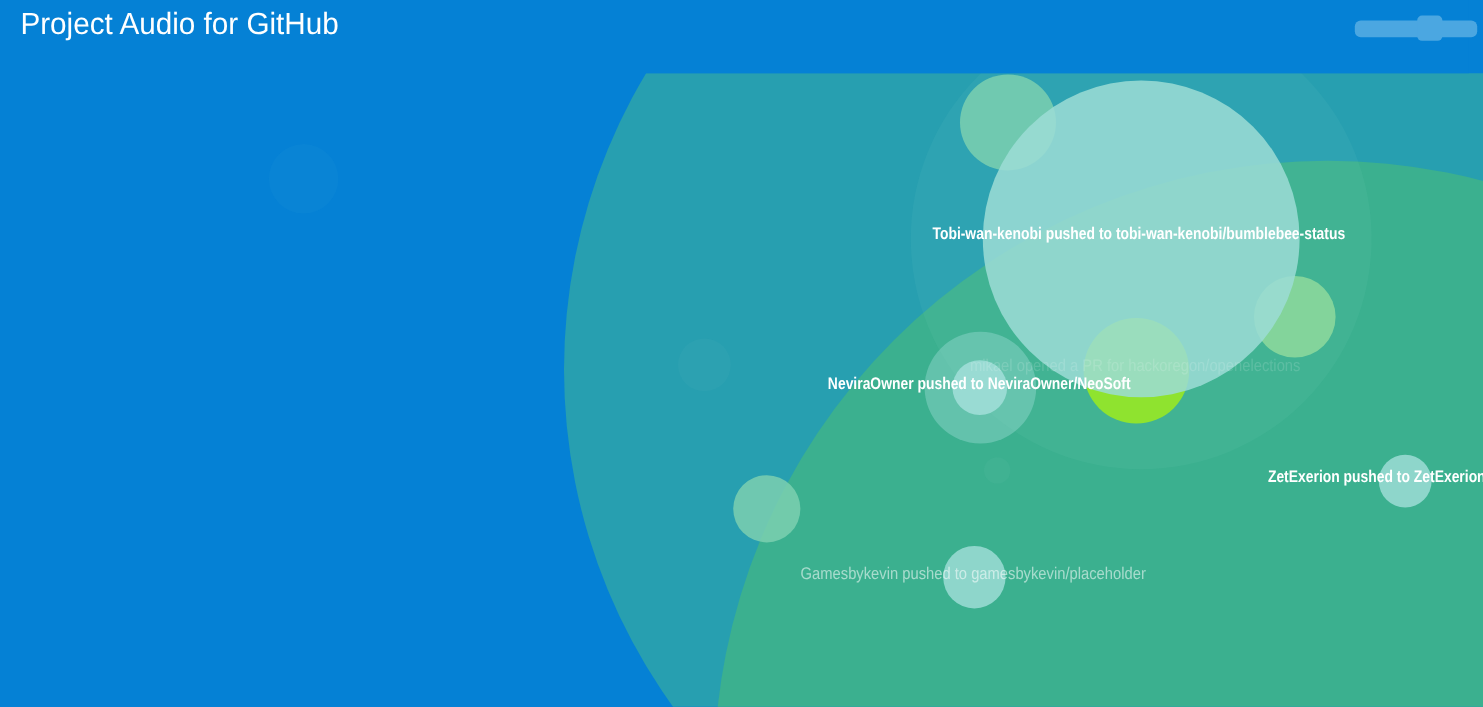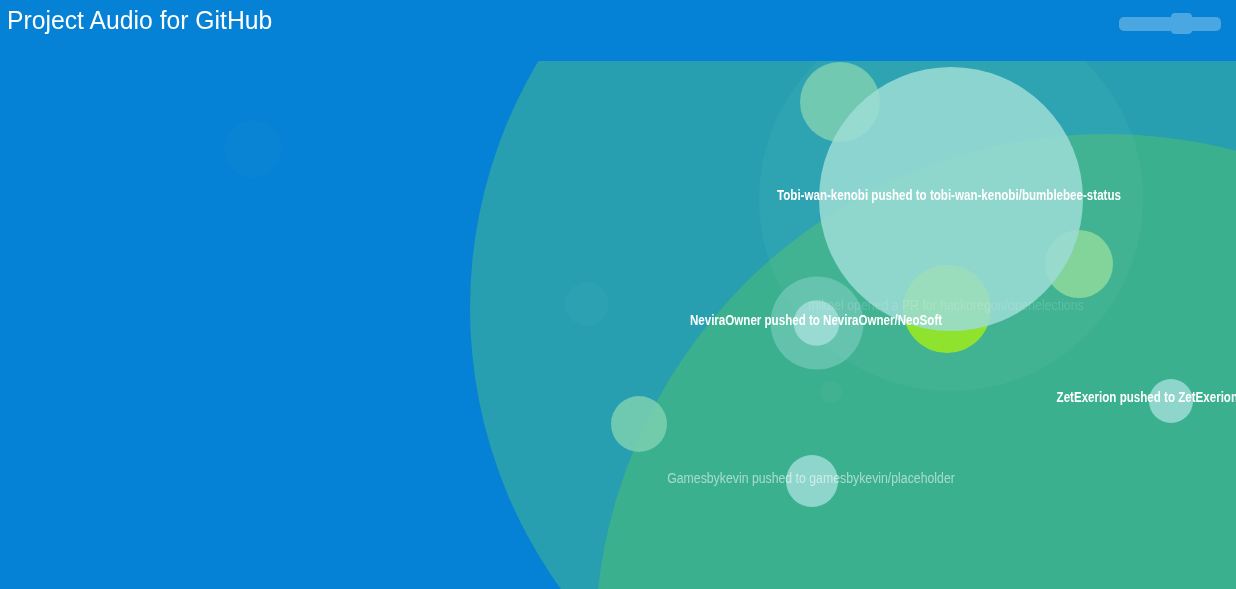--- a/index.html
+++ b/index.html
@@ -1,20 +1,20 @@
 <!DOCTYPE html>
 <html><head>
 <meta charset="utf-8">
 <style>
   html,body{margin:0;padding:0;}
   body{width:1236px;height:589px;overflow:hidden;background:#0581d5;
        font-family:"Liberation Sans",sans-serif;-webkit-font-smoothing:antialiased;}
   #app{position:relative;width:1236px;height:589px;}
   #viz{position:absolute;left:0;top:0;width:1236px;height:589px;overflow:hidden;clip-path:inset(61px 0 0 0);}
-  #header{position:absolute;z-index:5;left:0;top:0;width:1214px;height:61px;background:#0581d5;}
+  #header{position:absolute;z-index:5;left:10px;top:0;width:1214px;height:61px;background:#0581d5;}
   #title{position:absolute;left:6.8px;top:4.5px;font-size:25.5px;line-height:30px;font-weight:400;color:#fff;transform-origin:left top;transform:scaleX(0.97);}
   #slider{position:absolute;left:1119px;top:17px;width:102px;height:14px;background:#4ba7e1;border-radius:5px;}
   #thumb{position:absolute;left:51.5px;top:-4px;width:21px;height:21px;background:#4ba7e1;border-radius:4px;}
   .lbl{position:absolute;z-index:3;white-space:nowrap;color:#fff;font-size:14px;line-height:15px;
        font-weight:400;transform:translate(-50%,-50%) scaleX(0.878);}
   .lbl.bold{font-weight:700;transform:translate(-50%,-50%) scaleX(0.827);}
   svg{display:block;}
 </style>
 </head>
 <body>

